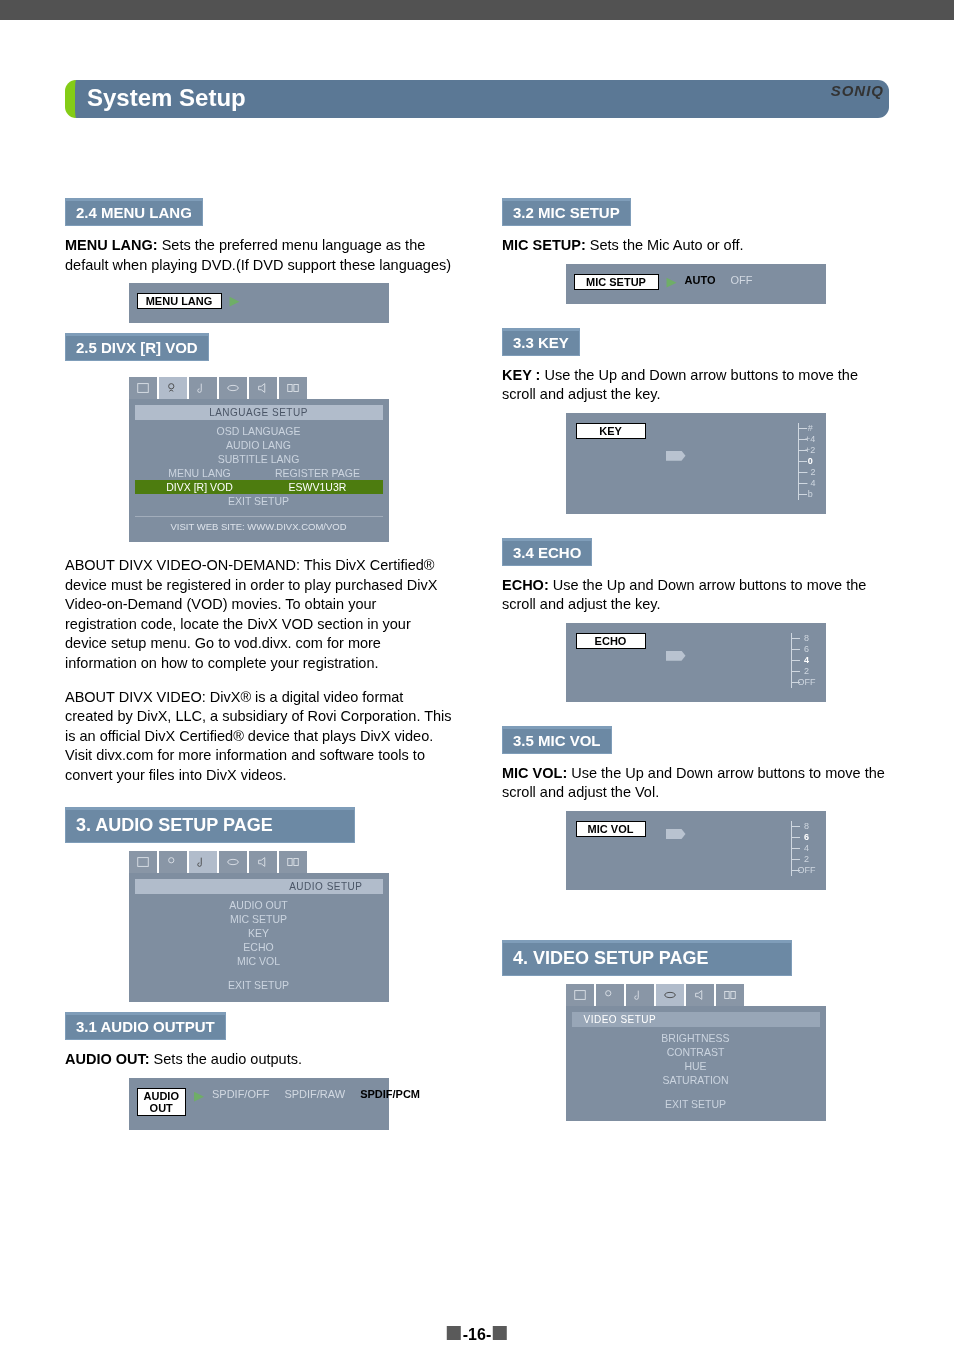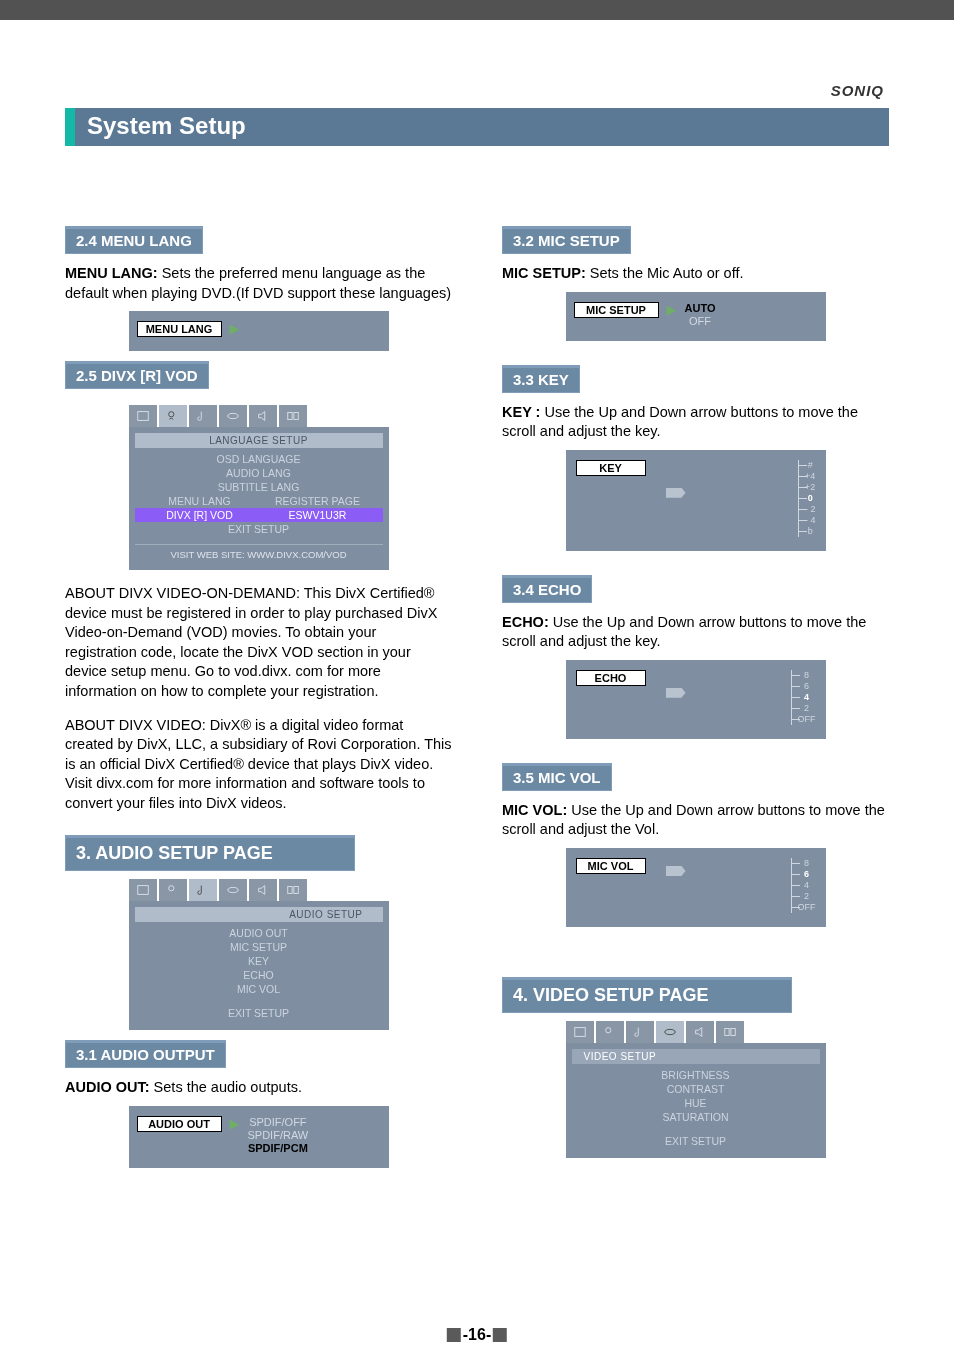--- a/index.html
+++ b/index.html
@@ -26,23 +26,23 @@
     letter-spacing: 1px;
     font-size: 15px;
     color: #333;
   }
   .title-bar {
     background: #5b7895;
     color: #fff;
     font-size: 24px;
     font-weight: bold;
     padding: 4px 0 6px 12px;
-    margin-top: 28px;
-    border-left: 10px solid #14b8a6;
+    border-left: 10px solid #84cc16;
     width: 100%;
+    border-radius: 11px;
   }
   .cols {
     display: flex;
     gap: 50px;
     margin-top: 70px;
   }
   .col { flex: 1; }
   .sec-head {
     display: inline-block;
     border: 1px solid #7f9db9;
@@ -95,21 +95,21 @@
   .osd .row {
     display: flex;
     align-items: flex-start;
     gap: 8px;
   }
   .osd .arrow {
     color: #6fae67;
     font-size: 13px;
     line-height: 16px;
   }
-  .osd .opts { display: flex; flex-direction: column; gap: 1px; }
+  .osd .opts { display: flex; flex-direction: row; gap: 15px; }
   .osd .opt-active { color: #fff; font-weight: bold; }
   .osd-wrap { text-align: center; margin-top: 6px; }
   
   .tabbar {
     display: flex;
     gap: 2px;
     margin-bottom: 0;
   }
   .tabbar .tab {
     width: 28px; height: 22px;
@@ -130,21 +130,21 @@
   .menu-box .banner {
     background: #b1bccb;
     color: #4a5566;
     text-align: center;
     font-size: 10px;
     padding: 2px 0;
     letter-spacing: 0.5px;
     margin-bottom: 4px;
   }
   .menu-box .mrow { display: flex; justify-content: space-between; padding: 1px 6px; }
-  .menu-box .mrow.sel { background: #8b5cf6; color: #fff; }
+  .menu-box .mrow.sel { background: #4d7c0f; color: #fff; }
   .menu-box .mrow.sel .mleft { color: #fff; }
   .menu-box .mrow .mleft { flex: 1; }
   .menu-box .mrow .mright { flex: 1; text-align: center; }
   .menu-box .footer {
     margin-top: 8px;
     border-top: 1px solid #a2adbb;
     padding: 4px 6px 0;
     font-size: 9.5px;
     color: #dde3eb;
   }
@@ -183,21 +183,21 @@
   .pointer div {
     width: 20px; height: 10px; background: #b9c3d0;
     clip-path: polygon(0 0, 80% 0, 100% 50%, 80% 100%, 0 100%);
   }
   .page-num {
     position: absolute;
     bottom: 30px;
     left: 50%;
     transform: translateX(-50%);
     display: flex;
-    align-items: center;
+    align-items: flex-start;
     gap: 2px;
     font-size: 16px;
     font-weight: bold;
   }
   .page-num .blk { width: 14px; height: 14px; background: #5a5a5a; }
 </style>
 </head>
 <body>
 
 <div class="page">

